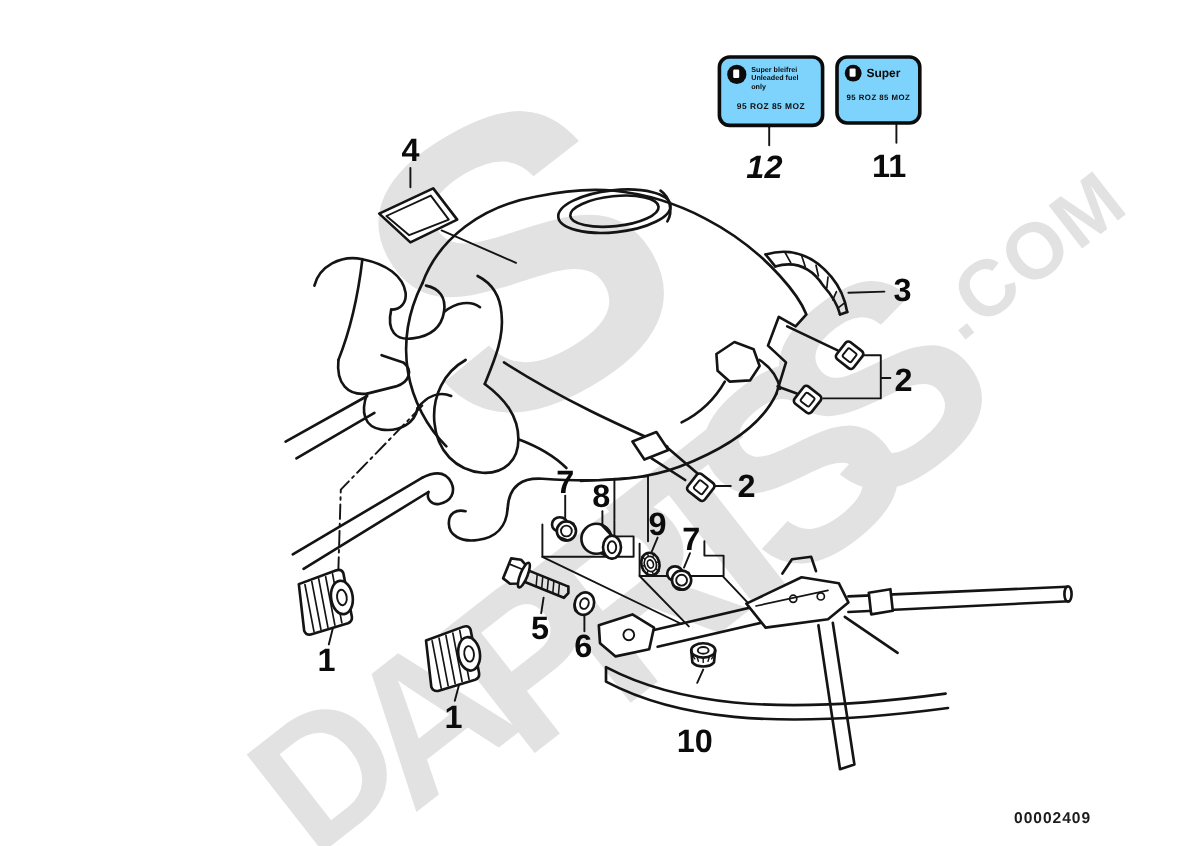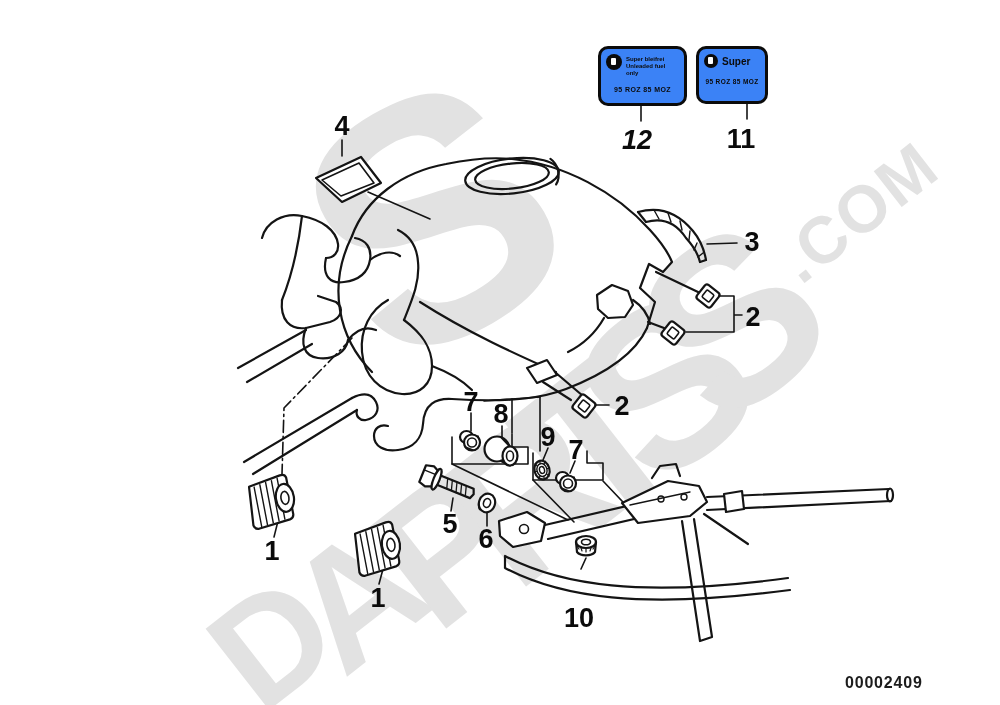--- a/index.html
+++ b/index.html
@@ -8,29 +8,29 @@
   
   .wm{position:absolute;z-index:0;color:#e2e2e2;font-weight:700;line-height:1;
       transform:translate(-50%,-50%) rotate(-38deg);user-select:none;white-space:nowrap;}
   .wm.big{transform:translate(-50%,-50%) rotate(-30deg);}
   
   #art{position:absolute;left:0;top:0;z-index:1;}
   
   .callout{position:absolute;z-index:3;transform:translate(-50%,-50%);
            font-size:27px;font-weight:800;color:#0b0b0b;letter-spacing:0;}
   
-  .sticker{position:absolute;z-index:3;background:#3b82f6;border:3px solid #0b0b0b;border-radius:10px;
+  .sticker{position:absolute;z-index:3;background:#7dd3fc;border:3px solid #0b0b0b;border-radius:10px;
            box-sizing:border-box;padding:5px 5px 4px 5px;}
   .st-row{display:flex;align-items:flex-start;gap:4px;}
   .pump{display:inline-block;border-radius:50%;background:#0b0b0b;position:relative;flex:0 0 auto;}
   .pump i{position:absolute;left:29%;top:24%;width:36%;height:46%;background:#fff;border-radius:1px;}
   .st-txt{font-weight:700;color:#0b0b0b;}
   .st-line3{font-weight:700;color:#0b0b0b;text-align:center;letter-spacing:.4px;}
   
-  #docnum{position:absolute;z-index:3;font-size:16px;font-weight:700;color:#1c1c1c;letter-spacing:.8px;}
+  #docnum{position:absolute;z-index:3;font-size:13px;font-weight:700;color:#1c1c1c;letter-spacing:.8px;}
 </style>
 </head>
 <body>
 
 <div id="stage">
 
   <div class="wm big" style="left:432px;top:218px;font-size:340px;">S</div>
   <div class="wm" style="left:272px;top:642px;font-size:150px;">D</div>
   <div class="wm" style="left:356px;top:598px;font-size:165px;">A</div>
   <div class="wm" style="left:446px;top:548px;font-size:185px;">P</div>

